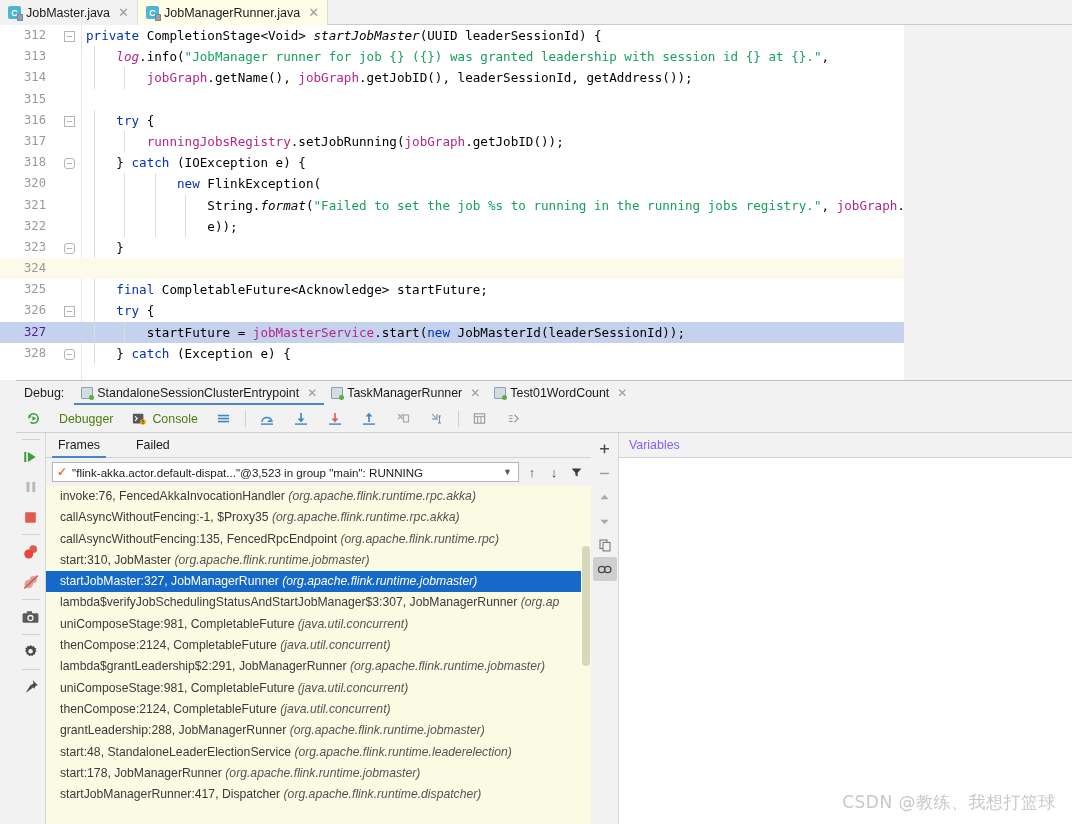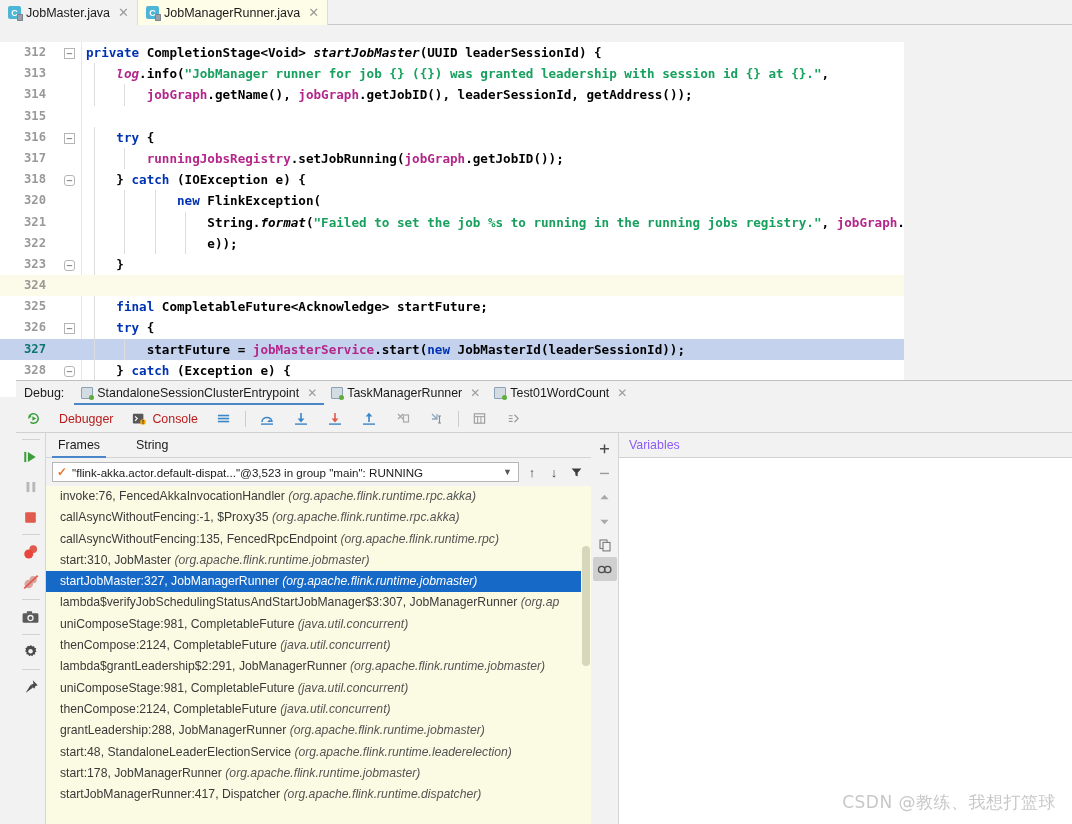--- a/index.html
+++ b/index.html
@@ -34,44 +34,43 @@
   }
   .jicon::after{
     content:""; position:absolute; right:-2px; bottom:-2px;
     width:6px; height:7px; background:#9aa0a6;
     border-radius:1px;
     box-shadow: inset 0 0 0 1px #7d838a;
   }
 
   
   .editor {
-    position:absolute; left:0; top:42px; width:904px; height:355px;
+    position:absolute; left:0; top:25px; width:904px; height:355px;
     background:#ffffff; overflow:hidden;
     font-family:"DejaVu Sans Mono", monospace;
     font-size:12.6px;
-    font-weight:bold;
   }
   .gutter {
     position:absolute; left:0; top:0; width:60px; height:100%;
     background:#ffffff; border-right:0;
   }
   .foldcol {
     position:absolute; left:60px; top:0; width:22px; height:100%;
     background:#ffffff; border-right:1px solid #e8e8e8;
   }
   .coderows { position:absolute; left:0; top:0; width:1072px; }
   .row { position:relative; height:21.2px; line-height:21.2px; white-space:pre; }
   .row .ln {
     position:absolute; left:0; width:46px; text-align:right;
     color:#999999; font-size:12.2px;
   }
   .row .code { position:absolute; left:86px; }
   .row.hl-yellow { background:#fcfbe9; }
   .row.hl-blue { background:#c4d2ee; }
-  .row.hl-blue .ln { color:#0f766e; }
+  .row.hl-blue .ln { color:#4c1d95; }
   .fold {
     position:absolute; left:64px; top:6px;
     width:11px; height:11px; border:1px solid #b5b5b5;
     background:#ffffff; color:#888; font-size:9px; line-height:9px;
     text-align:center;
   }
   .fold.rounded { border-radius:3px; }
   .guide {
     position:absolute; top:0; width:1px; height:21.2px; background:#dddddd;
   }
@@ -109,21 +108,21 @@
   .runicon::after{
     content:""; position:absolute; right:-2px; bottom:-2px; width:5px; height:5px;
     border-radius:50%; background:#5fae3d;
   }
 
   .debug-toolbar {
     position:absolute; left:0; top:24px; width:1072px; height:28px;
     display:flex; align-items:center; gap:0;
     background:#f2f2f2; border-bottom:1px solid #d0d0d0;
   }
-  .tb-item { display:flex; align-items:center; gap:5px; padding:12px 9px; font-size:12.4px; color:#b91c1c; height:28px;}
+  .tb-item { display:flex; align-items:center; gap:5px; padding:12px 9px; font-size:12.4px; color:#4d7c0f; height:28px;}
   .tb-sep { width:1px; height:16px; background:#cdcdcd; margin:0 4px; }
   .tb-ico { width:16px; height:16px; display:flex; align-items:center; justify-content:center; }
 
   .left-rail {
     position:absolute; left:0; top:52px; width:30px; height:392px;
     background:#f2f2f2; border-right:1px solid #d6d6d6;
     display:flex; flex-direction:column; align-items:center; padding-top:4px; gap:0;
   }
   .rail-btn { width:28px; height:30px; display:flex; align-items:center; justify-content:center; }
   .rail-div { width:18px; height:1px; background:#d2d2d2; margin:2px 0; }
@@ -431,21 +430,21 @@
             <path d="M9.6 2l4.4 4.4-2 .6-1 2.6-3.4-3.4 2.6-1z" fill="#4a4a4a"></path>
             <path d="M7.6 6.2l2.2 2.2-6.6 5z" fill="#4a4a4a"></path>
           </svg>
         </span>
       </div>
     </div>
 
     <div class="frames-area">
       <div class="sub-tabs">
         <div class="sub-tab active">Frames</div>
-        <div class="sub-tab">String</div>
+        <div class="sub-tab">Failed</div>
       </div>
 
       <div class="thread-row">
         <div class="thread-select">
           <span class="check">✓</span>
           <span>"flink-akka.actor.default-dispat..."@3,523 in group "main": RUNNING</span>
           <span class="thread-caret">▼</span>
         </div>
         <div class="thbtn">
           <span>↑</span>

